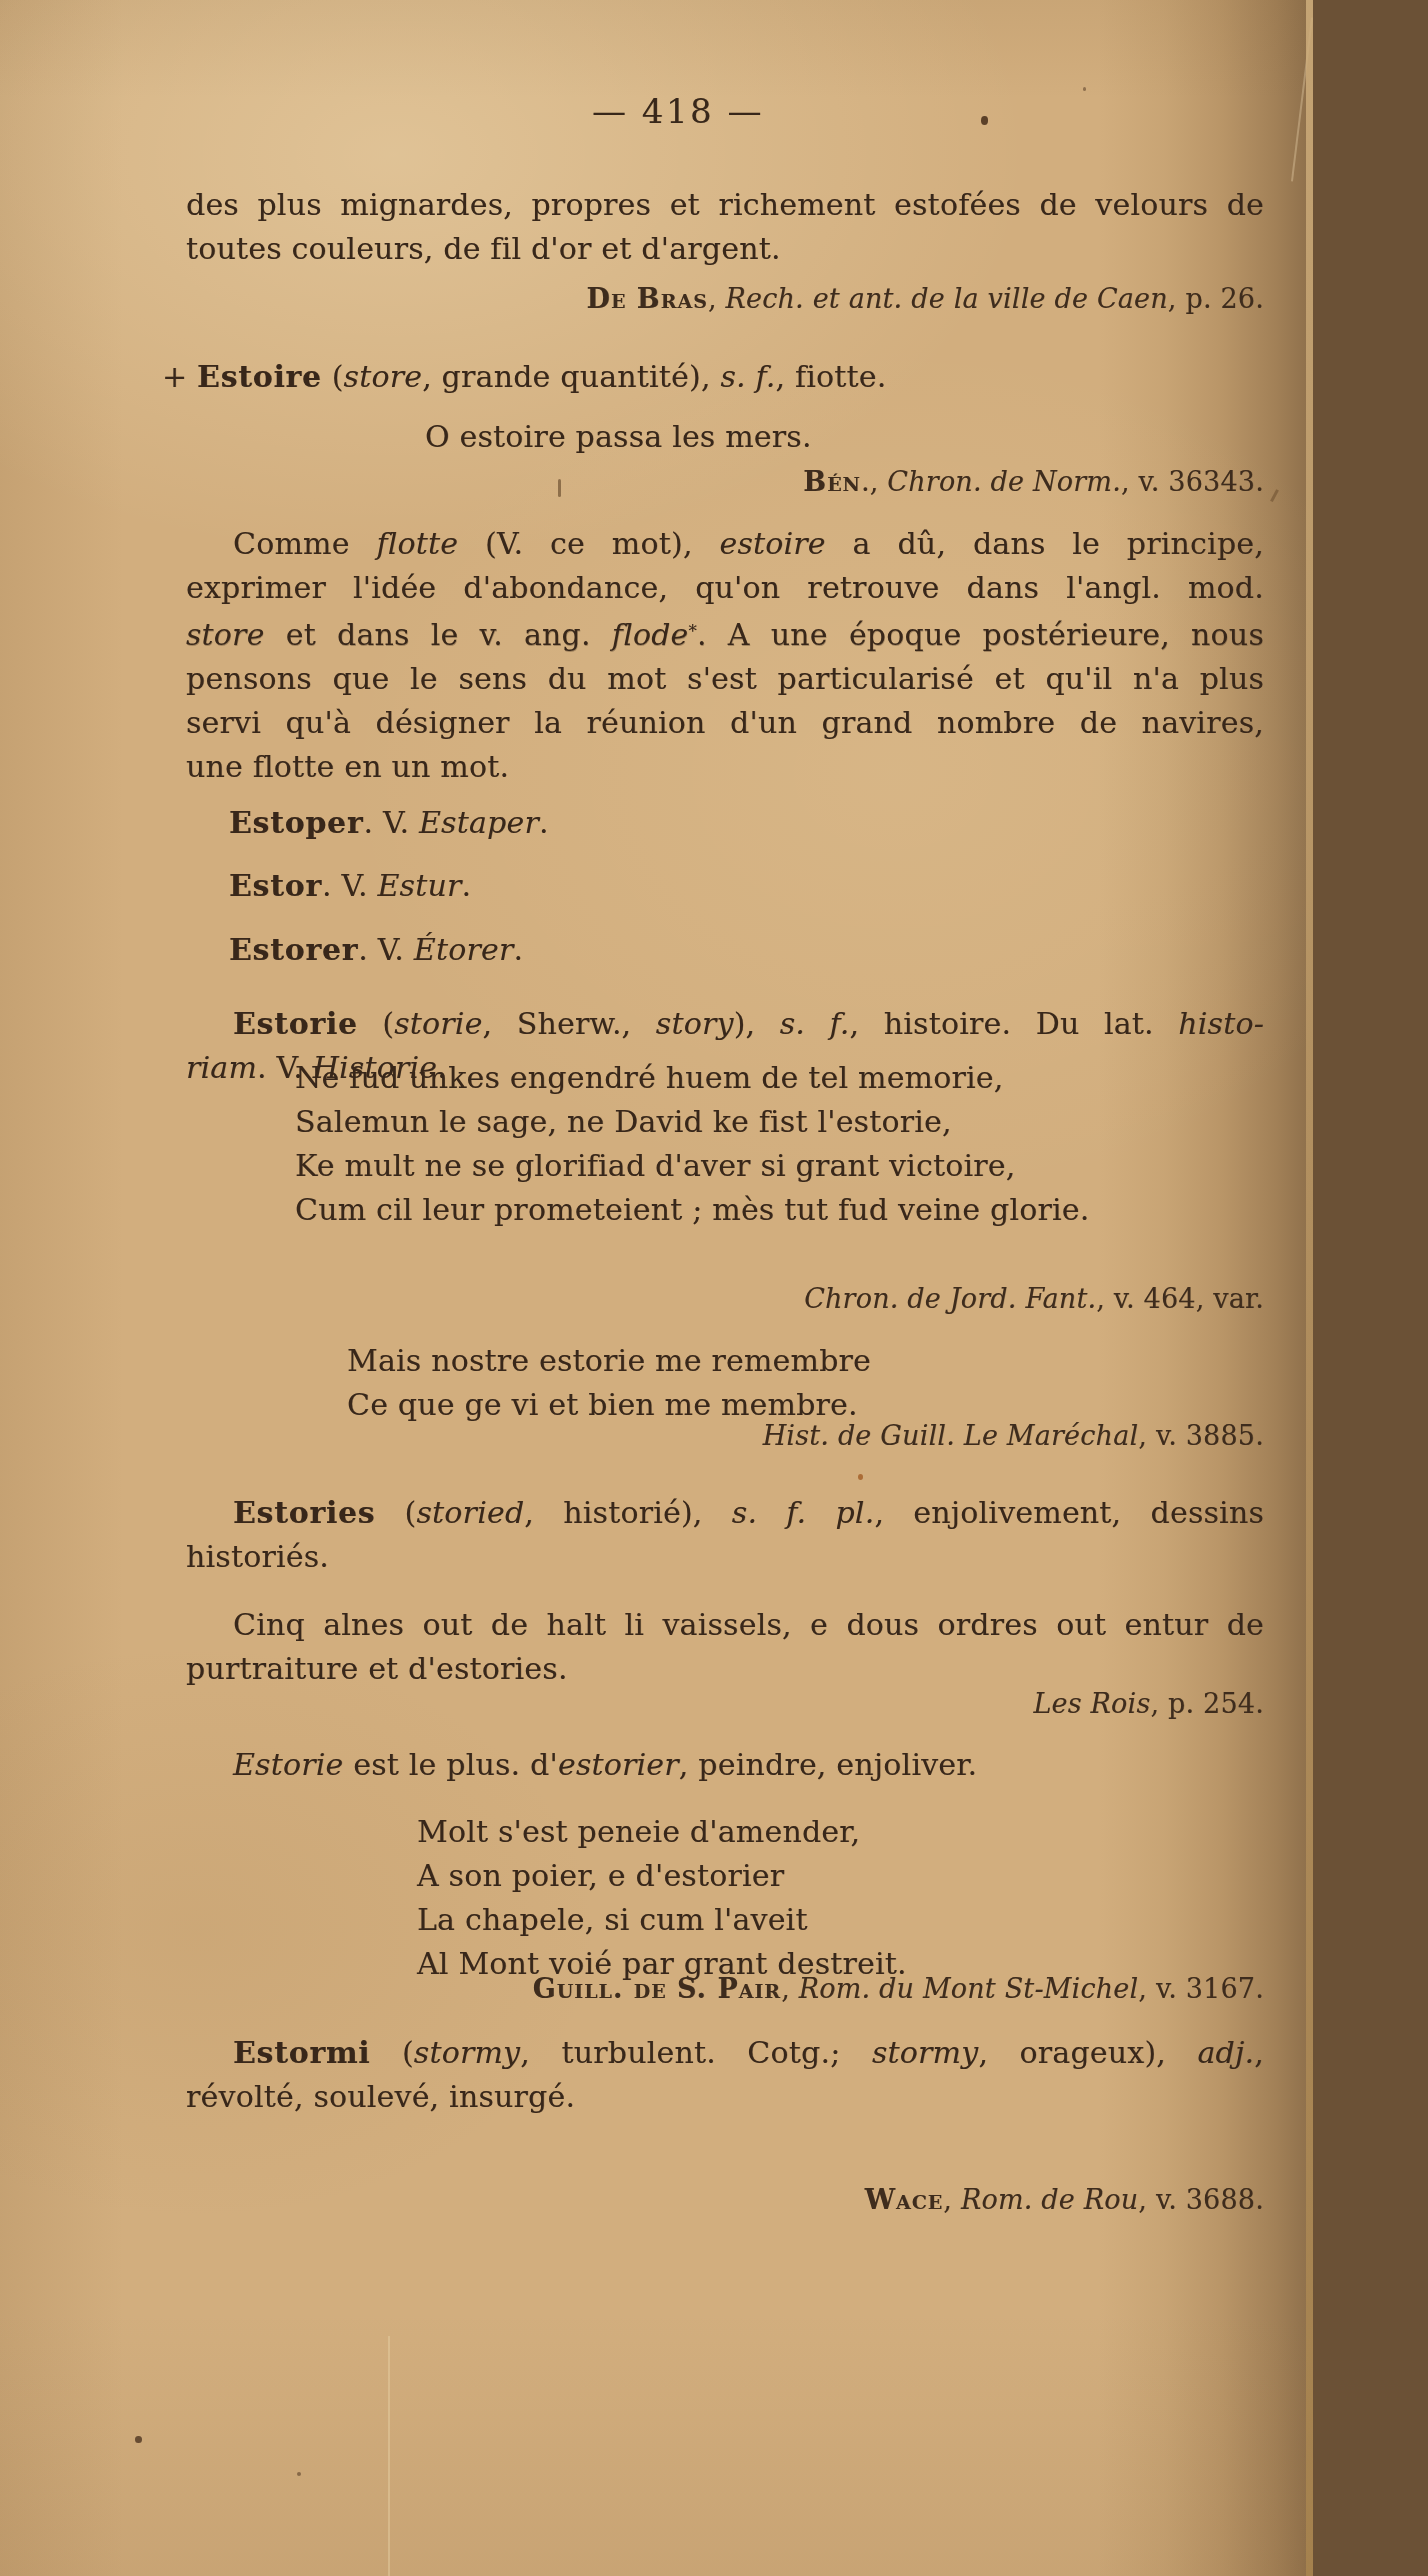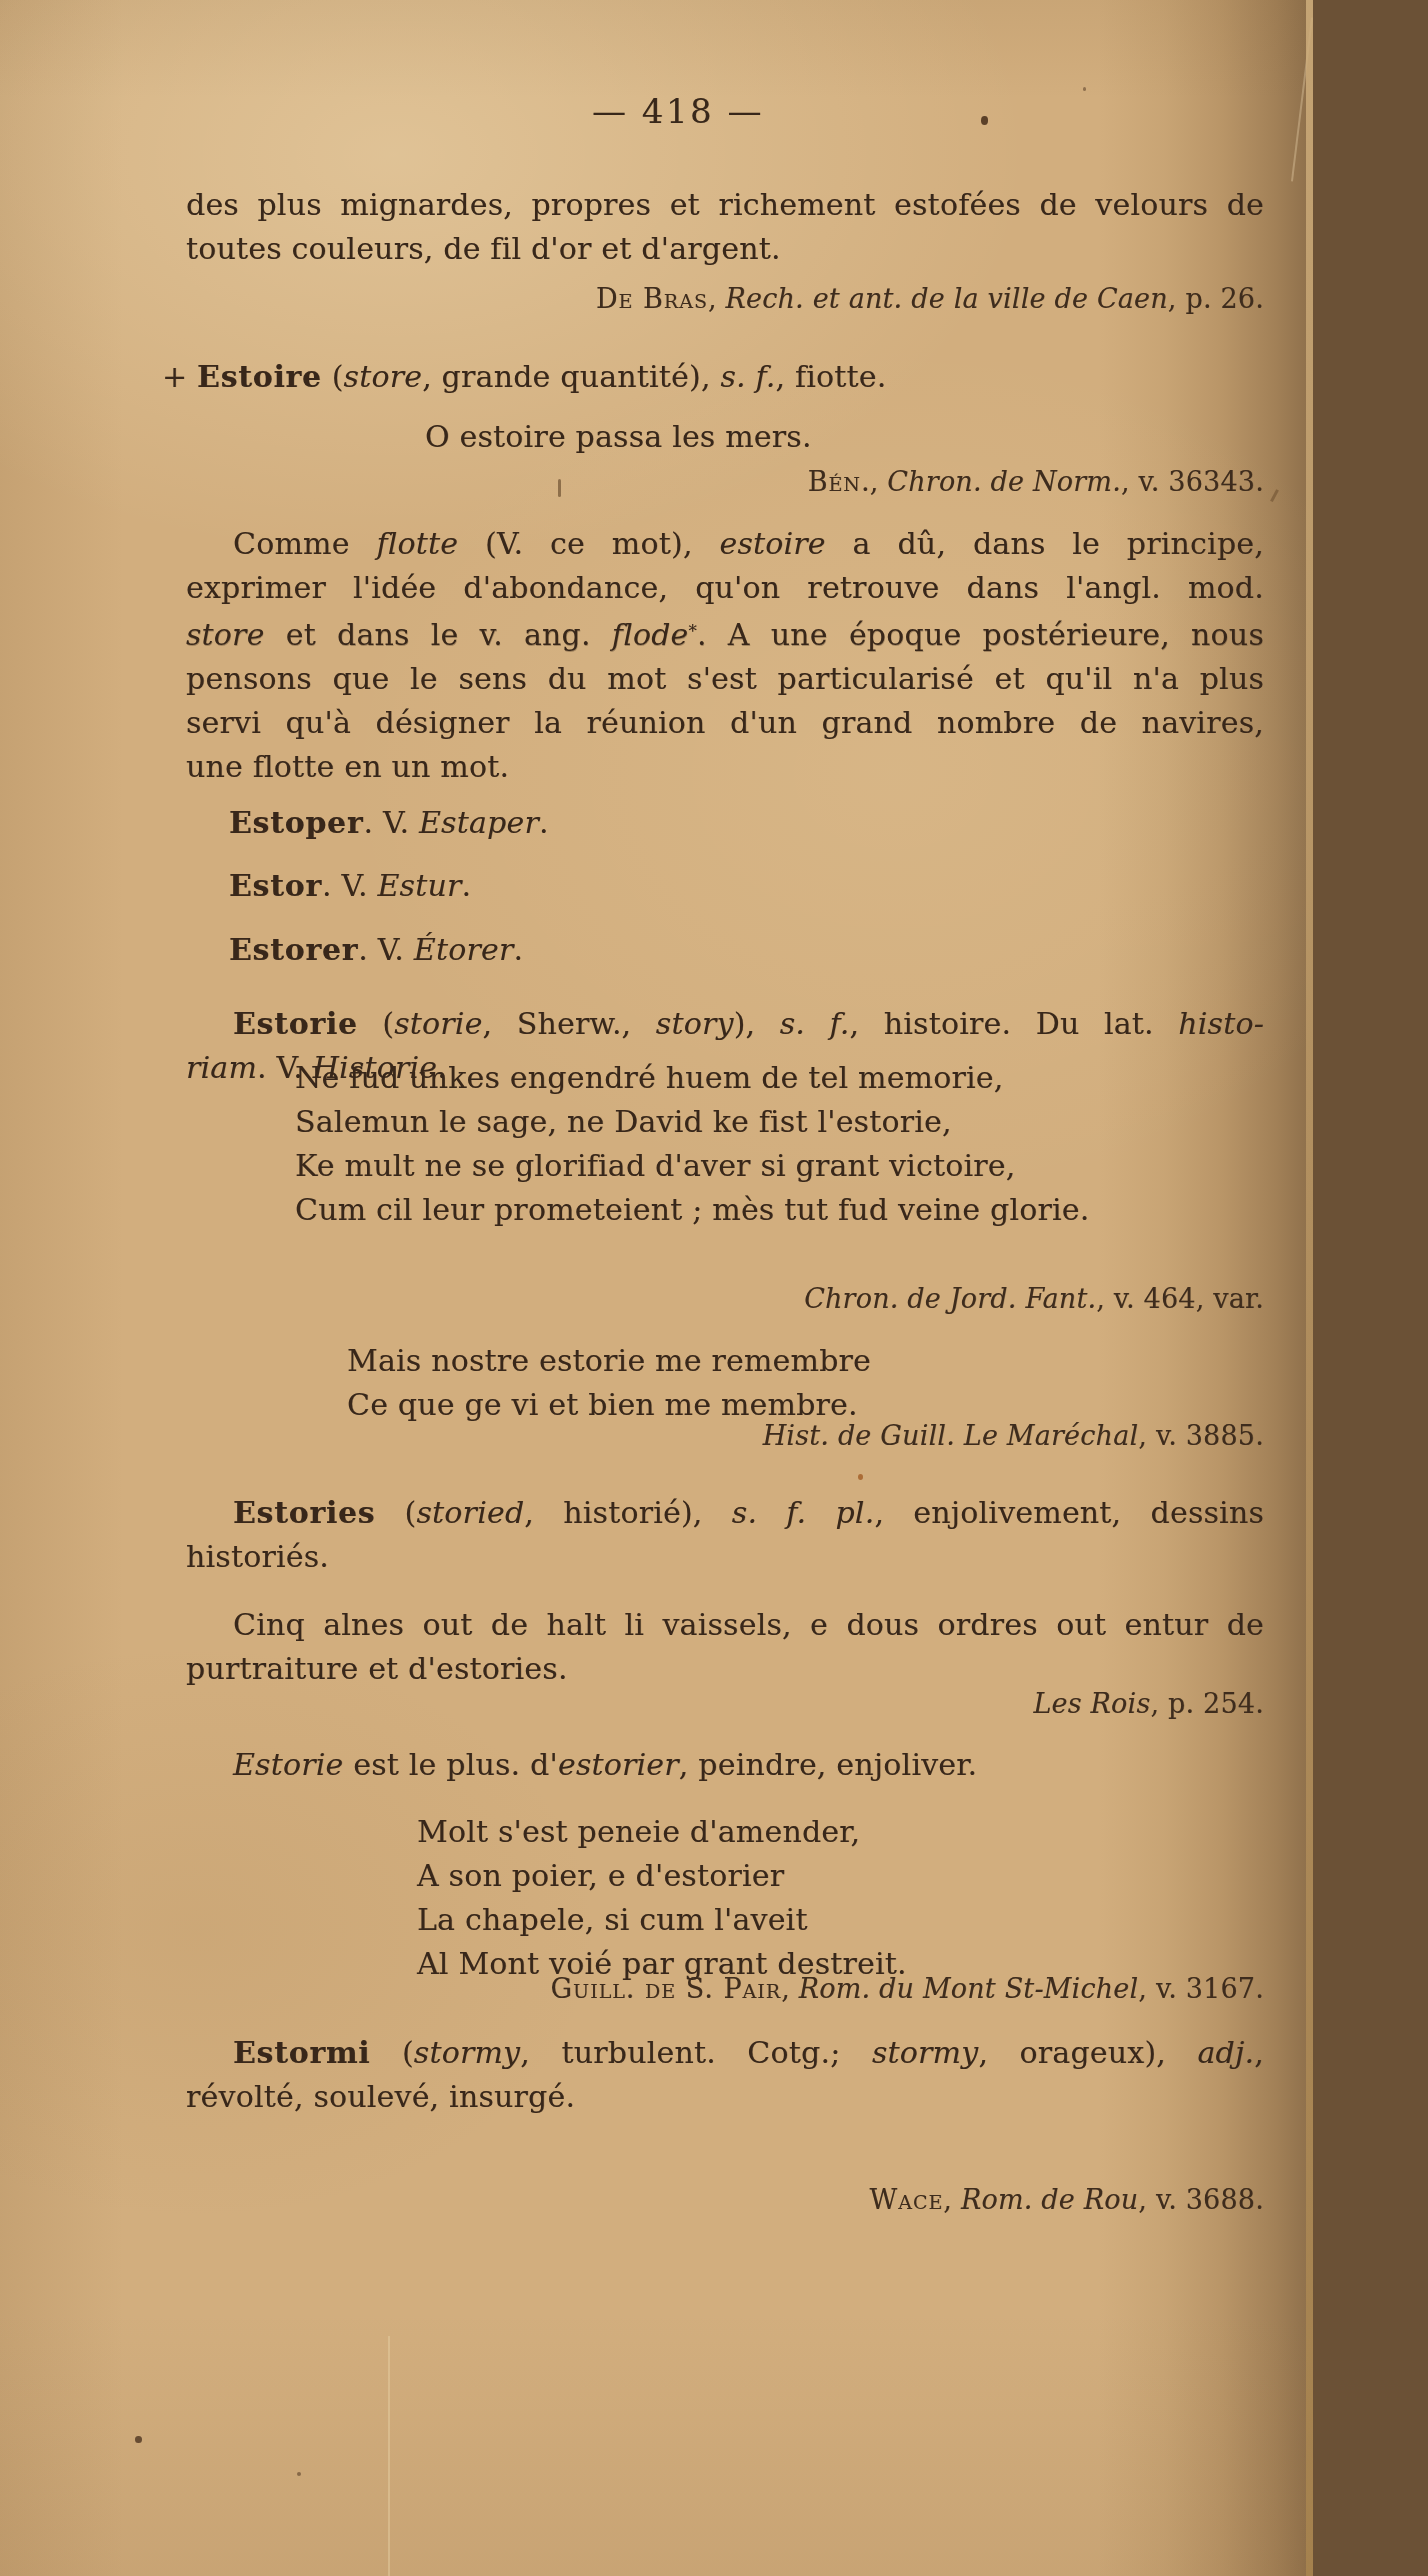--- a/index.html
+++ b/index.html
@@ -30,21 +30,21 @@
   .block{position:absolute;font-size:30px;line-height:44px;letter-spacing:0.2px;
          text-shadow:0.4px 0.4px 0.6px rgba(56,39,26,.32);}
   .nowrap{white-space:nowrap;}
   .citation{font-size:27px;line-height:40px;color:#3e2c1d;}
   .verse{font-size:30px;}
   .line{min-height:44px;}
   .line.j{text-align:justify;text-align-last:justify;}
   .line.ind{text-indent:47px;}
   .i{font-style:italic;}
   .b{font-weight:bold;letter-spacing:0.7px;}
-  .sc{font-variant:small-caps;letter-spacing:1px;}
+  .sc{font-variant:small-caps;letter-spacing:1px;font-weight:bold;}
   .sup{font-size:.55em;vertical-align:.5em;}
   #blk0{left:678px;top:89px;transform:translateX(-50%);font-size:34px;
         letter-spacing:2.5px;white-space:nowrap;}
   #dot418{position:absolute;left:981px;top:116px;width:7.4px;height:9px;
           border-radius:50% 45% 50% 50%;background:#4a311d;opacity:.88;}
   #blk1{left:186px;top:183px;width:1078px;}
   #blk2{left:186px;top:279px;width:1078px;text-align:right;}
   #blk3{left:162px;top:355px;}
   #blk4{left:425px;top:415px;}
   #blk5{left:186px;top:462px;width:1078px;text-align:right;}

